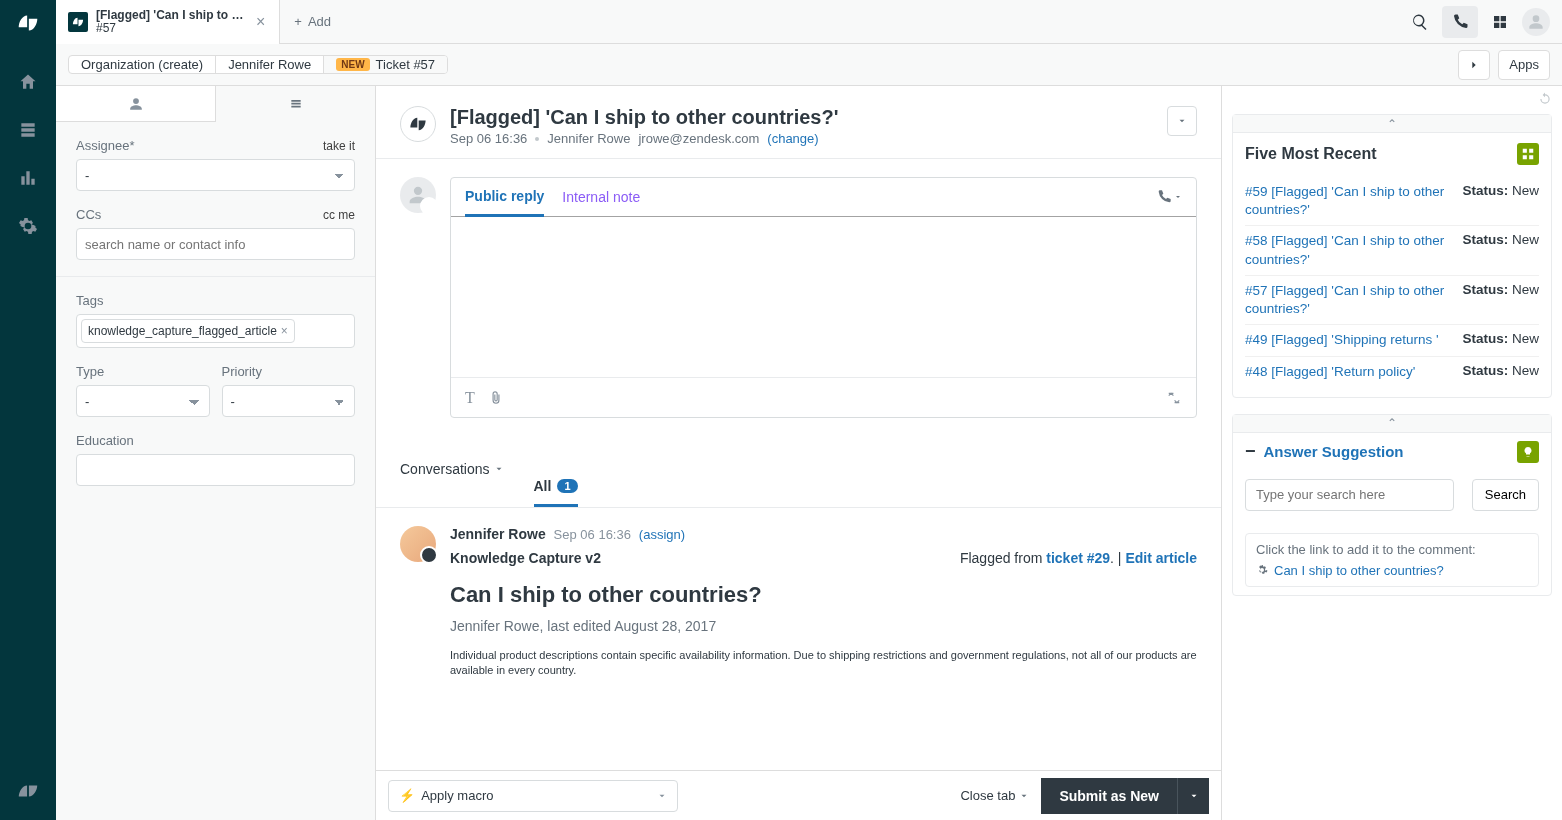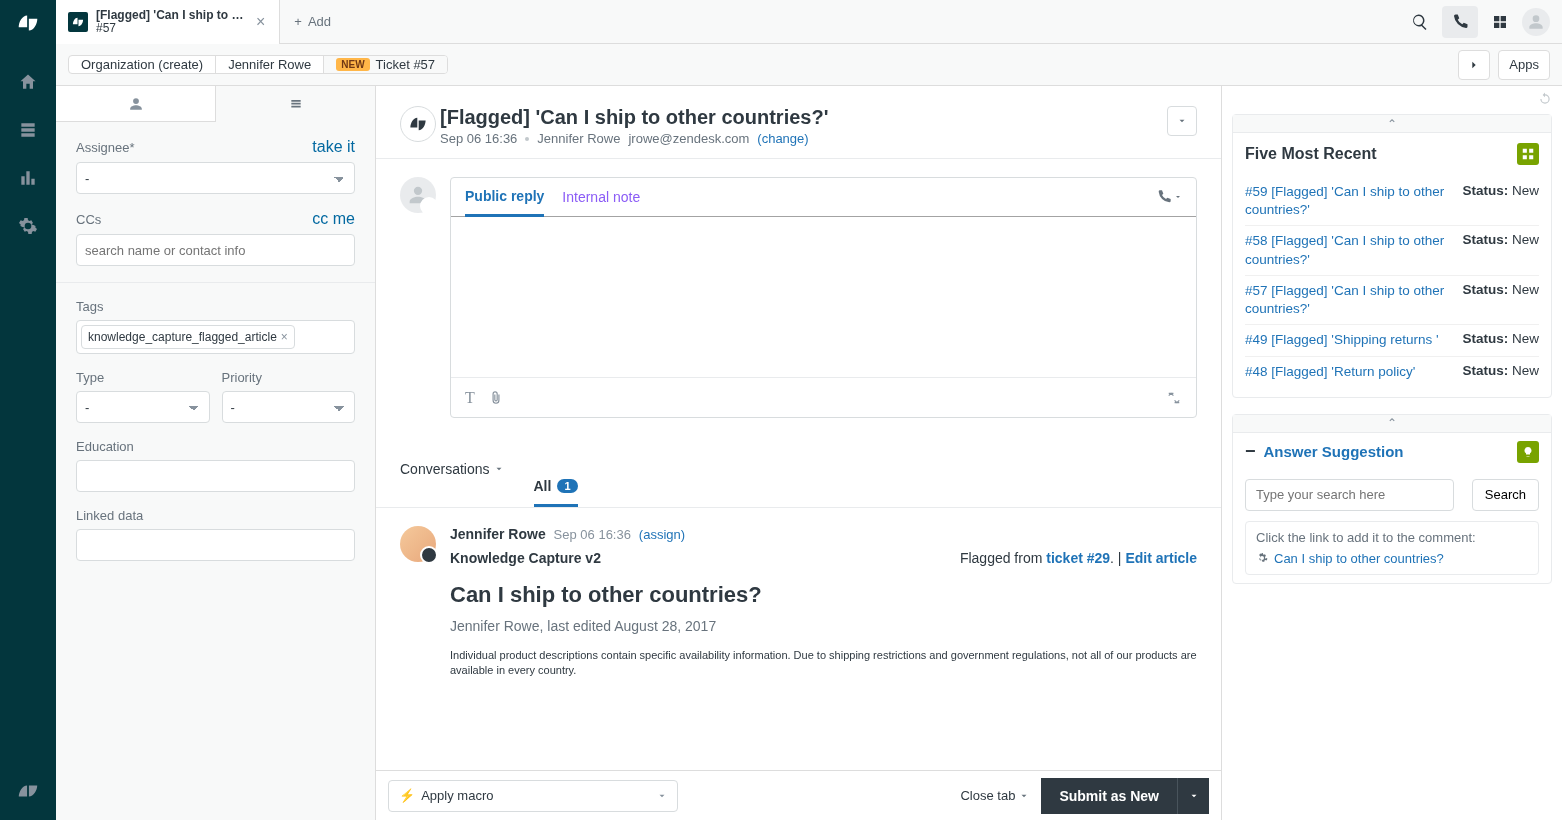--- a/index.html
+++ b/index.html
@@ -39,31 +39,31 @@
 
 .left-panel { width: 320px; border-right: 1px solid #ddd; background: #f8f9f9; display: flex; flex-direction: column; }
 .lp-tabs { display: flex; height: 36px; border-bottom: 1px solid #ddd; }
 .lp-tab { flex: 1; display: flex; align-items: center; justify-content: center; color: #87929d; cursor: pointer; background:#fff;}
 .lp-tab.active { background: #f8f9f9; border-bottom: 1px solid #f8f9f9; margin-bottom:-1px;}
 .lp-tab:first-child{border-right:1px solid #ddd;}
 .lp-body { padding: 16px 20px; font-size: 13px; color: #2f3941; }
 .lp-field { margin-bottom: 16px; }
 .lp-label-row { display: flex; justify-content: space-between; align-items: center; margin-bottom: 6px; }
 .lp-label { color: #68737d; }
-.lp-link { color: #0369a1; font-size: 16px; cursor: pointer; }
+.lp-link { color: #404040; font-size: 12px; cursor: pointer; }
 .lp-select, .lp-input { width: 100%; height: 32px; border: 1px solid #d8dcde; border-radius: 4px; padding: 0 8px; background: #fff; font-size: 13px; color: #2f3941; }
 .lp-select { appearance: none; background-image: linear-gradient(45deg, transparent 50%, #87929d 50%), linear-gradient(135deg, #87929d 50%, transparent 50%); background-position: calc(100% - 15px) 14px, calc(100% - 10px) 14px; background-size: 5px 5px; background-repeat: no-repeat; }
 .lp-divider { height: 1px; background: #e9ebed; margin: 4px -20px 16px; }
 .lp-tag { display: inline-flex; align-items: center; border: 1px solid #d8dcde; border-radius: 4px; background: #fff; padding: 4px 6px; font-size: 12px; gap: 4px; }
 .lp-tag .x { color: #87929d; cursor: pointer; }
 .lp-row2 { display: flex; gap: 12px; }
 .lp-row2 > div { flex: 1; }
 
 .center { flex: 1; display: flex; flex-direction: column; border-right: 1px solid #ddd; overflow: hidden;}
-.ticket-header { padding: 20px 24px 12px; display: flex; align-items: flex-start; gap: 4px; border-bottom: 1px solid #e9ebed; }
+.ticket-header { padding: 20px 24px 12px; display: flex; align-items: flex-start; gap: 14px; border-bottom: 1px solid #e9ebed; }
 .th-icon { width: 36px; height: 36px; border: 1px solid #d8dcde; border-radius: 50%; display: flex; align-items: center; justify-content: center; }
 .th-text { flex: 1; }
 .th-title { font-size: 20px; font-weight: 700; color: #2f3941; }
 .th-meta { font-size: 13px; color: #68737d; display: flex; gap: 8px; align-items: center; margin-top: 2px;}
 .th-meta .dot { width: 4px; height: 4px; background: #c2c8cc; border-radius: 50%; }
 .th-meta .link { color: #1f73b7; cursor: pointer; }
 .th-dropdown { width: 30px; height: 30px; border: 1px solid #d8dcde; border-radius: 4px; display: flex; align-items: center; justify-content: center; cursor: pointer; color:#68737d;}
 
 .reply-area { padding: 18px 24px 0; display: flex; gap: 14px; }
 .reply-avatar { width: 36px; height: 36px; border-radius: 50%; background: #e9ebed; position: relative; flex-shrink:0; display:flex;align-items:center;justify-content:center;color:#c2c8cc;}
@@ -121,21 +121,21 @@
 .rp-item .tl { color: #1f73b7; flex: 1; cursor: pointer; line-height:1.35;}
 .rp-item .st { color: #2f3941; white-space: nowrap; }
 .rp-item .st .lbl { font-weight: 700; }
 
 .as-header { display: flex; padding: 8px 12px; align-items: center; gap: 8px; }
 .as-minus { font-size: 18px; font-weight: 700; color: #2f3941; }
 .as-title { color: #1f73b7; font-size: 15px; font-weight: 700; flex: 1; cursor:pointer;}
 .as-bulb { width: 22px; height: 22px; background: #78a300; border-radius: 3px; display:flex;align-items:center;justify-content:center;color:#fff;}
 .as-body { padding: 8px 12px; }
 .as-select { width: 100%; height: 32px; border: 1px solid #d8dcde; border-radius: 4px; padding: 0 8px; margin-bottom: 8px; appearance: none; background: #fff linear-gradient(45deg, transparent 50%, #87929d 50%), linear-gradient(135deg, #87929d 50%, transparent 50%); background-position: calc(100% - 15px) 14px, calc(100% - 10px) 14px; background-size: 5px 5px; background-repeat: no-repeat; font-size:13px;}
-.as-search-row { display: flex; gap: 18px; margin-bottom: 10px; }
+.as-search-row { display: flex; gap: 18px; margin-bottom: 22px; }
 .as-search { flex: 1; height: 32px; border: 1px solid #d8dcde; border-radius: 4px; padding: 0 10px; font-size:13px;}
 .as-search-btn { height: 32px; padding: 0 12px; border: 1px solid #d8dcde; border-radius: 4px; background: #fff; cursor: pointer; font-size:13px;}
 .as-hint-box { border: 1px solid #e9ebed; border-radius: 4px; padding: 8px 10px; font-size: 13px; }
 .as-hint { color: #68737d; margin-bottom: 6px; }
 .as-link-row { display: flex; align-items: center; gap: 6px; }
 .as-gear { color: #68737d; }
 .as-link { color: #1f73b7; cursor: pointer; }
 svg{display:block;}
 </style>
 </head>
@@ -281,24 +281,20 @@
               <div class="lp-label">Type</div>
               <select class="lp-select" style="margin-top:6px;"><option>-</option></select>
             </div>
             <div>
               <div class="lp-label">Priority</div>
               <select class="lp-select" style="margin-top:6px;"><option>-</option></select>
             </div>
           </div>
           <div class="lp-field">
             <div class="lp-label">Education</div>
-            <input class="lp-input" style="margin-top: 6px;">
-          </div>
-          <div class="lp-field">
-            <div class="lp-label">Linked data</div>
             <input class="lp-input" style="margin-top: 6px;">
           </div>
         </div>
       </div>
 
       <div class="center">
         <div style="flex:1;overflow:hidden;display:flex;flex-direction:column;">
         <div class="ticket-header">
           <div class="th-icon">
                 <svg width="18" height="18" viewBox="0 0 26 26" fill="#2f3941">

